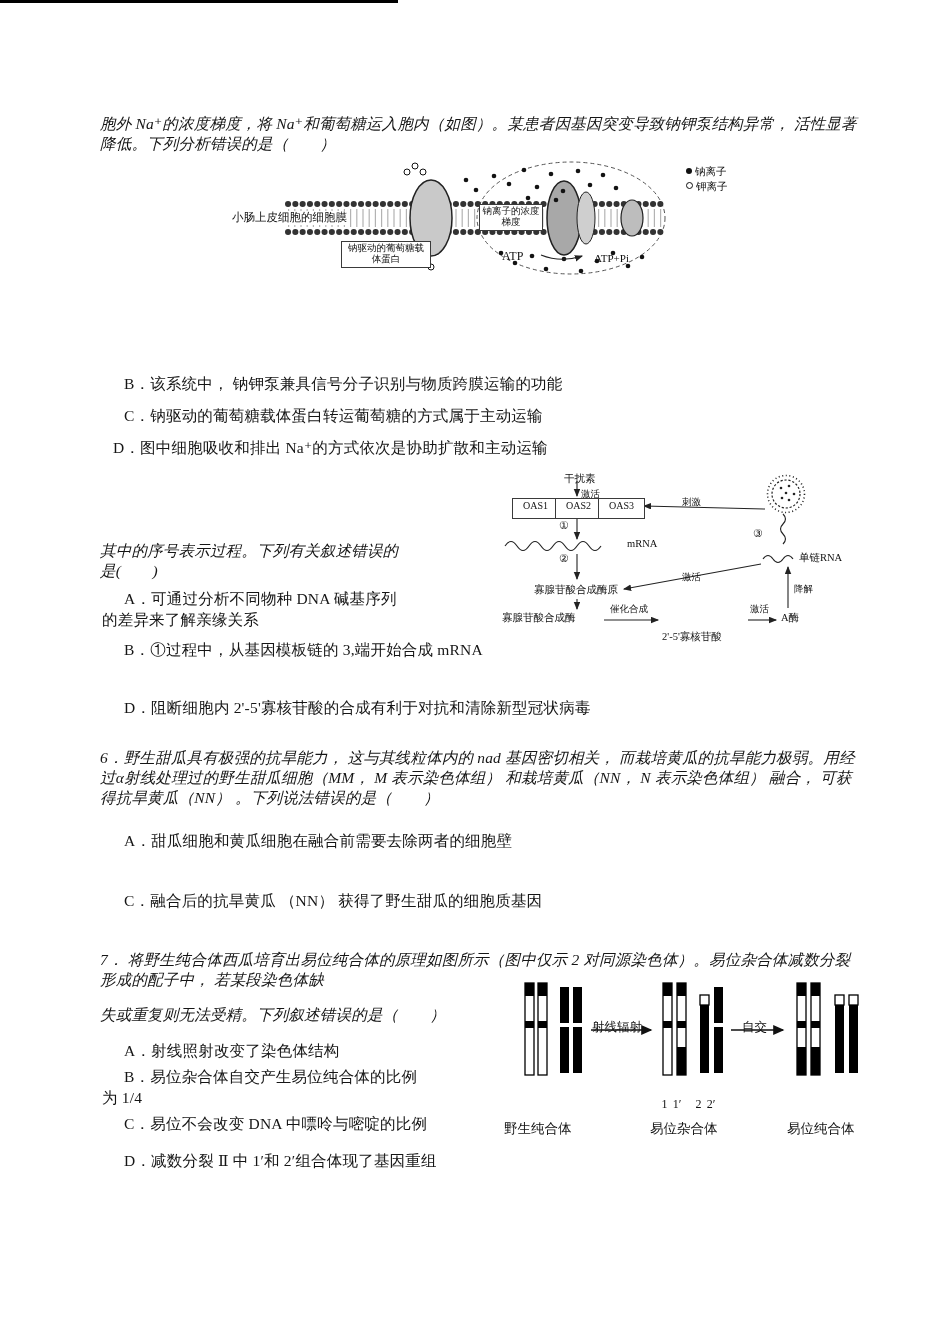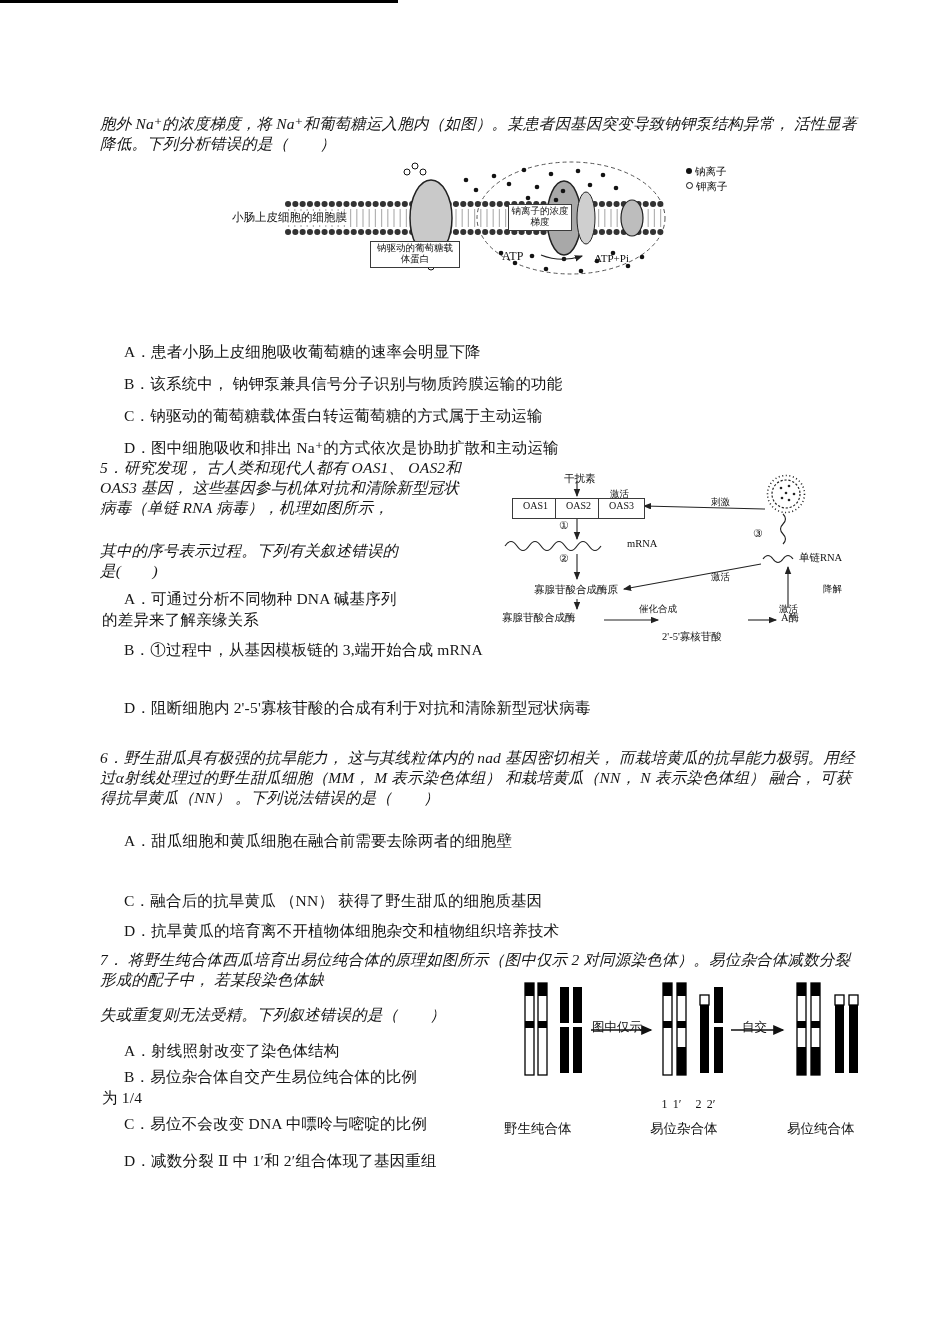--- a/index.html
+++ b/index.html
@@ -1,21 +1,21 @@
 <!DOCTYPE html>
 <html><head>
 <meta charset="utf-8">
 <style>
   html,body{margin:0;padding:0;background:#ffffff;}
   #page{position:relative;width:950px;height:1344px;background:#fff;color:#151515;
         font-family:"Liberation Serif","DejaVu Serif",serif;overflow:hidden;}
   .txt{position:absolute;font-size:15.5px;line-height:20px;letter-spacing:0.2px;font-style:italic;}
   .opt{position:absolute;font-size:15.5px;line-height:21px;letter-spacing:0.2px;}
   .lbl{position:absolute;font-size:10.5px;line-height:1.2;white-space:nowrap;color:#111;}
-  .sm{font-size:9.5px;margin-left:29px;}
+  .sm{font-size:9.5px;}
   .md{font-size:12.5px;}
   .bg{background:#fff;}
   .box{border:1px solid #3a3a3a;text-align:center;padding:1px 2px;white-space:normal;background:#fff;}
   .dot{display:inline-block;width:6px;height:6px;border-radius:50%;background:#111;margin-right:3px;vertical-align:1px;}
   .dot.hollow{background:#fff;border:1px solid #111;width:5px;height:5px;}
   svg{position:absolute;}
   .topbar{position:absolute;left:0;top:0;width:398px;height:3px;background:#000;}
   .numrow{display:flex;}
   .numrow span{display:inline-block;text-align:center;}
 </style>
@@ -81,26 +81,24 @@
   </svg>
 
   <div class="lbl" style="left:686px;top:166px"><span class="dot"></span><span>钠离子</span></div>
   <div class="lbl" style="left:686px;top:181px"><span class="dot hollow"></span><span>钾离子</span></div>
   <div class="lbl bg" style="left:232px;top:211px;font-size:11.5px">小肠上皮细胞的细胞膜</div>
   <div class="lbl sm box" style="left:479px;top:204px;width:58px">钠离子的浓度梯度</div>
   <div class="lbl sm box" style="left:341px;top:241px;width:84px">钠驱动的葡萄糖载体蛋白</div>
   <div class="lbl" style="left:502px;top:249px;font-size:12px">ATP</div>
   <div class="lbl" style="left:594px;top:252px;font-size:11px">ATP+Pi</div>
 
-  <div class="opt" style="left:124px;top:341px;width:700px">A．患者小肠上皮细胞吸收葡萄糖的速率会明显下降</div>
   <div class="opt" style="left:124px;top:373px;width:700px">B．该系统中， 钠钾泵兼具信号分子识别与物质跨膜运输的功能</div>
   <div class="opt" style="left:124px;top:405px;width:700px">C．钠驱动的葡萄糖载体蛋白转运葡萄糖的方式属于主动运输</div>
-  <div class="opt" style="left:124px;top:437px;width:700px">D．图中细胞吸收和排出 Na⁺的方式依次是协助扩散和主动运输</div>
-
-  <div class="txt" style="left:100px;top:458px;width:368px">5．研究发现， 古人类和现代人都有 OAS1、 OAS2和 OAS3 基因， 这些基因参与机体对抗和清除新型冠状病毒（单链 RNA 病毒），机理如图所示，</div>
+  <div class="opt" style="left:113px;top:437px;width:700px">D．图中细胞吸收和排出 Na⁺的方式依次是协助扩散和主动运输</div>
+
   <div class="txt" style="left:100px;top:541px;width:305px">其中的序号表示过程。下列有关叙述错误的 是(　　)</div>
   <div class="opt" style="left:102px;top:588px;width:308px;text-indent:22px">A．可通过分析不同物种 DNA 碱基序列的差异来了解亲缘关系</div>
 
   <svg style="left:497px;top:468px" width="385" height="182" viewBox="0 0 385 182">
     <defs>
       <marker id="ah5" markerWidth="9" markerHeight="8" refX="6.5" refY="3" orient="auto">
         <path d="M0,0 L7.5,3 L0,6 Z" fill="#222"></path>
       </marker>
     </defs>
     <line x1="80" y1="13" x2="80" y2="28" stroke="#222" stroke-width="1.1" marker-end="url(#ah5)"></line>
@@ -148,21 +146,20 @@
   <div class="lbl" style="left:662px;top:631px">2'-5'寡核苷酸</div>
   <div class="lbl sm" style="left:750px;top:604px">激活</div>
   <div class="lbl" style="left:781px;top:612px">A酶</div>
 
   <div class="opt" style="left:124px;top:639px;width:620px">B．①过程中，从基因模板链的 3,端开始合成 mRNA</div>
   <div class="opt" style="left:124px;top:697px;width:620px">D．阻断细胞内 2'-5'寡核苷酸的合成有利于对抗和清除新型冠状病毒</div>
 
   <div class="txt" style="left:100px;top:748px;width:762px">6．野生甜瓜具有极强的抗旱能力， 这与其线粒体内的 nad 基因密切相关， 而栽培黄瓜的抗旱能力极弱。用经过α射线处理过的野生甜瓜细胞（MM， M 表示染色体组） 和栽培黄瓜（NN， N 表示染色体组） 融合， 可获得抗旱黄瓜（NN） 。下列说法错误的是（　　）</div>
   <div class="opt" style="left:124px;top:830px;width:700px">A．甜瓜细胞和黄瓜细胞在融合前需要去除两者的细胞壁</div>
   <div class="opt" style="left:124px;top:890px;width:700px">C．融合后的抗旱黄瓜 （NN） 获得了野生甜瓜的细胞质基因</div>
-  <div class="opt" style="left:124px;top:920px;width:700px">D．抗旱黄瓜的培育离不开植物体细胞杂交和植物组织培养技术</div>
 
   <div class="txt" style="left:100px;top:950px;width:764px">7． 将野生纯合体西瓜培育出易位纯合体的原理如图所示（图中仅示 2 对同源染色体）。易位杂合体减数分裂形成的配子中， 若某段染色体缺</div>
   <div class="txt" style="left:100px;top:1005px;width:430px">失或重复则无法受精。下列叙述错误的是（　　）</div>
 
   <div class="opt" style="left:124px;top:1040px;width:400px">A．射线照射改变了染色体结构</div>
   <div class="opt" style="left:102px;top:1066px;width:318px;text-indent:22px">B．易位杂合体自交产生易位纯合体的比例为 1/4</div>
   <div class="opt" style="left:124px;top:1113px;width:400px">C．易位不会改变 DNA 中嘌呤与嘧啶的比例</div>
   <div class="opt" style="left:124px;top:1150px;width:400px">D．减数分裂 Ⅱ 中 1′和 2′组合体现了基因重组</div>
 
   <svg style="left:505px;top:975px" width="405" height="115" viewBox="0 0 405 115">
@@ -207,21 +204,21 @@
       <rect x="306" y="8" width="9" height="13" fill="#000"></rect>
       <rect x="306" y="46" width="9" height="7" fill="#000"></rect>
       <rect x="306" y="72" width="9" height="28" fill="#000"></rect>
       <rect x="330" y="20" width="9" height="10" fill="#fff" stroke="#000" stroke-width="1.3"></rect>
       <rect x="330" y="30" width="9" height="68" fill="#000"></rect>
       <rect x="344" y="20" width="9" height="10" fill="#fff" stroke="#000" stroke-width="1.3"></rect>
       <rect x="344" y="30" width="9" height="68" fill="#000"></rect>
     </g>
   </svg>
 
-  <div class="lbl md" style="left:592px;top:1020px">图中仅示</div>
+  <div class="lbl md" style="left:592px;top:1020px">射线辐射</div>
   <div class="lbl md" style="left:742px;top:1020px">自交</div>
   <div class="lbl numrow" style="left:659px;top:1097px;font-size:12px">
     <span style="width:11px">1</span>
     <span style="width:14px;margin-right:9px">1′</span>
     <span style="width:11px">2</span>
     <span style="width:14px">2′</span>
   </div>
   <div class="lbl" style="left:504px;top:1121px;font-size:13.5px">野生纯合体</div>
   <div class="lbl" style="left:650px;top:1121px;font-size:13.5px">易位杂合体</div>
   <div class="lbl" style="left:787px;top:1121px;font-size:13.5px">易位纯合体</div>

